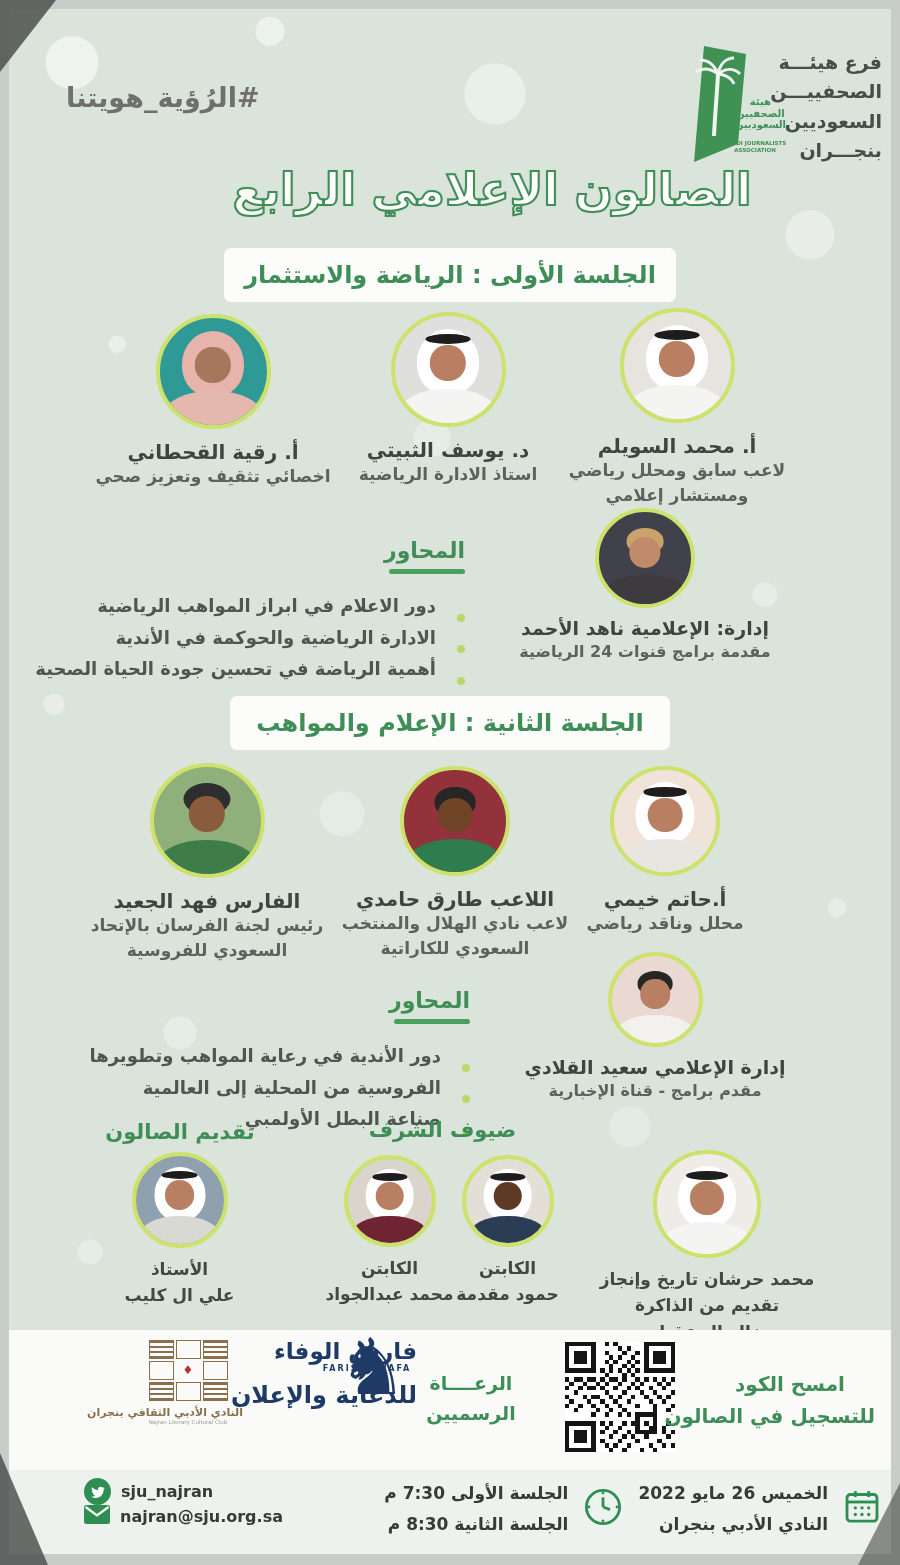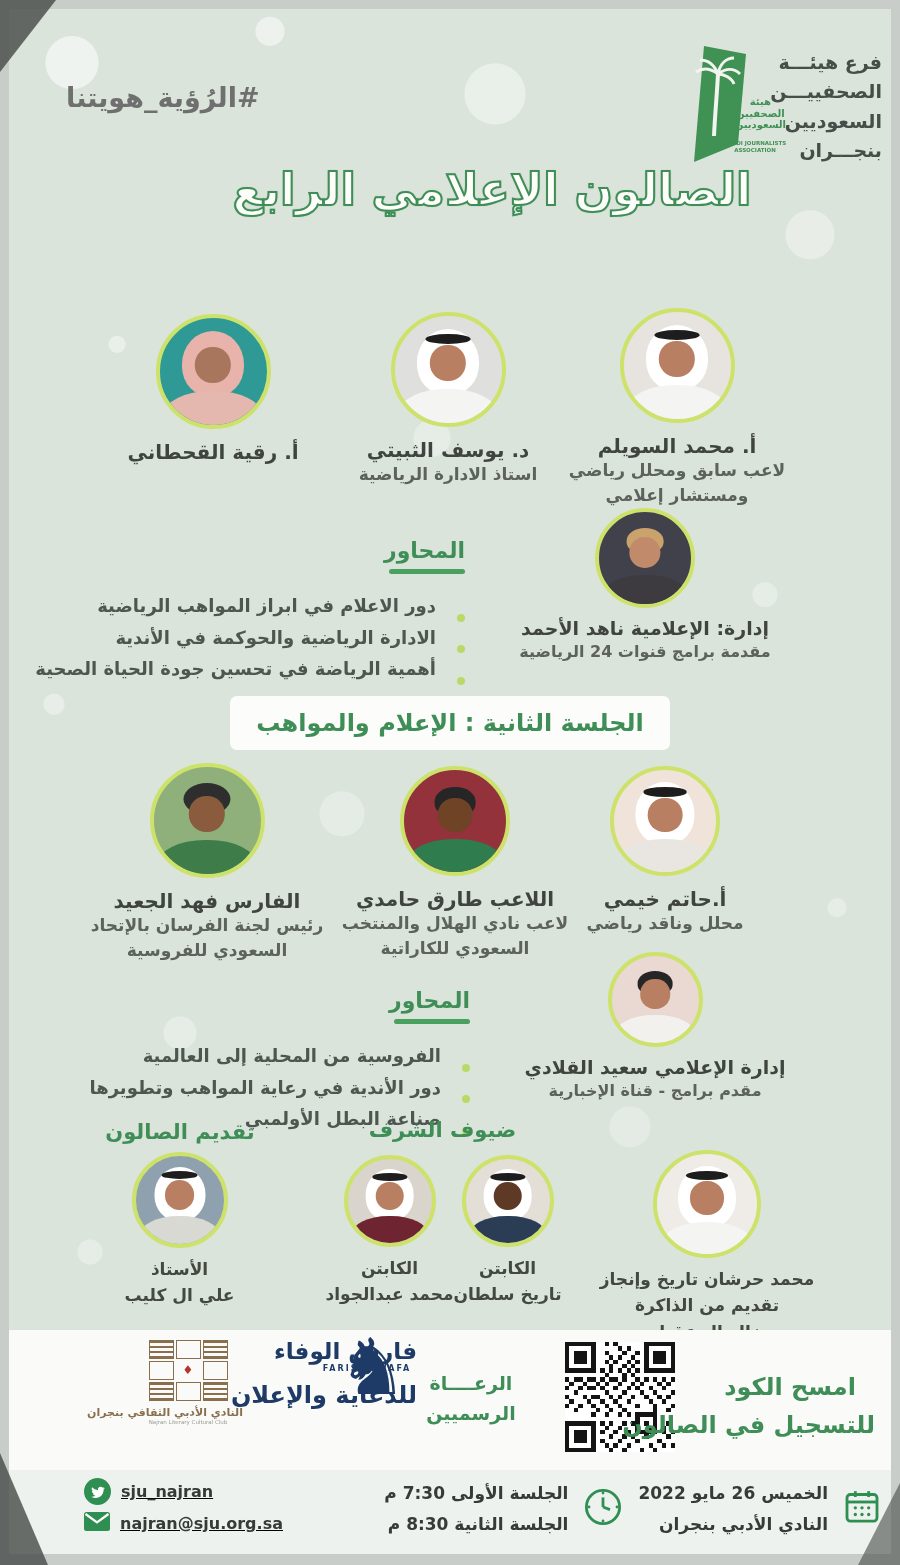--- a/index.html
+++ b/index.html
@@ -90,25 +90,25 @@
   .club-grid b.dia{border:none;color:#b5342c;font-size:12px;line-height:19px;}
   .club-ar{margin-top:5px;color:#8a6f4e;font-size:11px;font-weight:bold;}
   .club-en{color:#9a9a92;font-size:5.5px;direction:ltr;}
   .faris{top:1338px;left:252px;width:165px;text-align:center;}
   .faris-ar{font-size:23px;font-weight:bold;color:#1e3a66;}
   .faris-en{font-size:8px;letter-spacing:2px;color:#1e3a66;font-weight:bold;direction:ltr;}
   .faris-tag{margin-top:8px;font-size:24px;font-weight:bold;color:#1e3a66;}
   .horse{top:1328px;left:338px;font-size:78px;color:#1e3a66;line-height:1;}
   .sponsors-label{top:1368px;left:425px;width:92px;text-align:center;font-size:19px;font-weight:bold;color:#3f8e57;line-height:1.6;}
   .qr{top:1342px;left:565px;width:110px;height:110px;background:#fff;}
-  .scan-text{top:1368px;left:705px;width:170px;text-align:center;font-size:24px;font-weight:bold;color:#3f8e57;line-height:1.6;}
+  .scan-text{top:1368px;left:705px;width:170px;text-align:center;font-size:20px;font-weight:bold;color:#3f8e57;line-height:1.6;}
 
   
   .footer-band{top:1470px;left:9px;right:9px;height:84px;background:#eef2ee;}
-  .footer-left{top:1478px;left:84px;display:flex;flex-direction:column;gap:7px;text-decoration:underline;}
+  .footer-left{top:1478px;left:84px;display:flex;flex-direction:column;}
   .f-row{display:flex;align-items:center;gap:10px;direction:ltr;}
   .f-text{font-size:16px;font-weight:bold;color:#353b36;direction:ltr;}
   .tw-circle{width:27px;height:27px;border-radius:50%;background:#2f8f52;display:flex;align-items:center;justify-content:center;}
   .footer-right{top:1478px;right:18px;display:flex;align-items:center;gap:14px;}
   .f-col{text-align:right;font-size:17px;font-weight:bold;color:#353b36;line-height:1.8;}
 
   
   .edge{background:#c8cdca;z-index:5;}
   .edge-t{top:0;left:0;right:0;height:9px;} .edge-l{top:0;bottom:0;left:0;width:9px;}
   .edge-r{top:0;bottom:0;right:0;width:9px;} .edge-b{bottom:0;left:0;right:0;height:11px;}
@@ -140,20 +140,23 @@
 
   <div class="abs org-lines">
     <div>فرع هيئـــة</div>
     <div>الصحفييـــن</div>
     <div>السعوديين</div>
     <div>بنجـــران</div>
   </div>
 
   <div class="abs main-title nowrap">الصالون الإعلامي الرابع</div>
 
+  <div class="abs session-bar bar1">
+    <span class="nowrap">الجلسة الأولى : الرياضة والاستثمار</span>
+  </div>
 
   <div class="abs sp" style="left:552px;top:308px;">
     <div class="avatar av115 p-suwailem">
         <i class="scarf"></i>
         <i class="agal"></i>
         <i class="head"></i>
         <i class="body"></i>
       </div>
     <div class="sp-name nowrap">أ. محمد السويلم</div>
     <div class="sp-line nowrap">لاعب سابق ومحلل رياضي</div>
@@ -169,20 +172,21 @@
     <div class="sp-name nowrap">د. يوسف الثبيتي</div>
     <div class="sp-line nowrap">استاذ الادارة الرياضية</div>
   </div>
   <div class="abs sp" style="left:88px;top:314px;">
     <div class="avatar av115 p-ruqayya">
         <i class="scarf"></i>
         <i class="head"></i>
         <i class="body"></i>
       </div>
     <div class="sp-name nowrap">أ. رقية القحطاني</div>
+    <div class="sp-line nowrap">اخصائي تثقيف وتعزيز صحي</div>
   </div>
 
   <div class="abs topics" style="right:435px;top:538px;">
     <div class="topics-title">المحاور</div>
     <div class="topics-underline"></div>
     <div class="topic-li">
         <span class="topic-dot"></span>
         <span class="nowrap">دور الاعلام في ابراز المواهب الرياضية</span>
       </div>
     <div class="topic-li">
@@ -238,25 +242,25 @@
     <div class="sp-name nowrap">الفارس فهد الجعيد</div>
     <div class="sp-line nowrap">رئيس لجنة الفرسان بالإتحاد</div>
     <div class="sp-line nowrap">السعودي للفروسية</div>
   </div>
 
   <div class="abs topics" style="right:430px;top:988px;">
     <div class="topics-title">المحاور</div>
     <div class="topics-underline"></div>
     <div class="topic-li">
         <span class="topic-dot"></span>
+        <span class="nowrap">دور الأندية في رعاية المواهب وتطويرها</span>
+      </div>
+    <div class="topic-li">
+        <span class="topic-dot"></span>
         <span class="nowrap">الفروسية من المحلية إلى العالمية</span>
-      </div>
-    <div class="topic-li">
-        <span class="topic-dot"></span>
-        <span class="nowrap">دور الأندية في رعاية المواهب وتطويرها</span>
       </div>
     <div class="topic-li">
         <span class="topic-dot"></span>
         <span class="nowrap">صناعة البطل الأولمبي</span>
       </div>
   </div>
 
   <div class="abs moderator" style="left:510px;top:952px;width:290px;">
     <div class="avatar av95 p-qalladi hair">
         <i class="scarf"></i>
@@ -282,21 +286,21 @@
     <div class="guest-line nowrap">خالد ال عقيل</div>
   </div>
   <div class="abs guest" style="left:430px;top:1155px;width:155px;">
     <div class="avatar av92 p-sultan">
         <i class="scarf"></i>
         <i class="agal"></i>
         <i class="head"></i>
         <i class="body"></i>
       </div>
     <div class="guest-line nowrap" style="margin-top:8px;">الكابتن</div>
-    <div class="guest-line nowrap">تاريخ سلطان</div>
+    <div class="guest-line nowrap">حمود مقدمة</div>
   </div>
   <div class="abs guest" style="left:312px;top:1155px;width:155px;">
     <div class="avatar av92 p-jawad">
         <i class="scarf"></i>
         <i class="agal"></i>
         <i class="head"></i>
         <i class="body"></i>
       </div>
     <div class="guest-line nowrap" style="margin-top:8px;">الكابتن</div>
     <div class="guest-line nowrap">محمد عبدالجواد</div>

